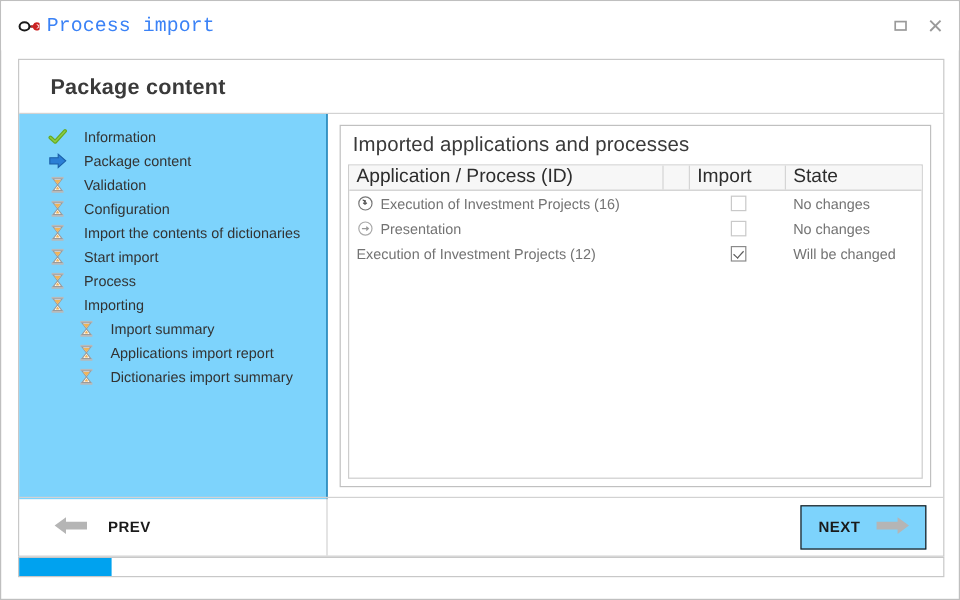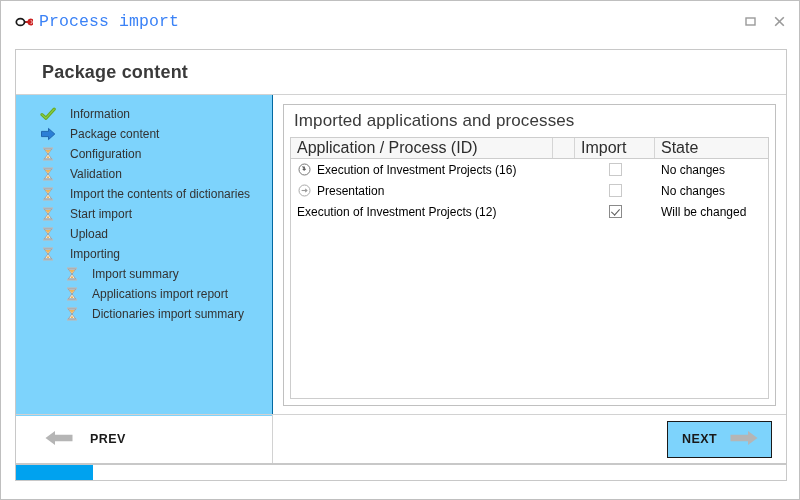--- a/index.html
+++ b/index.html
@@ -188,21 +188,21 @@
     display: flex;
     height: 21px;
     align-items: center;
   }
   .td {
     box-sizing: border-box;
     display: flex;
     align-items: center;
     height: 100%;
     font-size: 12px;
-    color: #000000;
+    color: #737373;
     white-space: nowrap;
     overflow: hidden;
   }
   .td.col-name { padding-left: 6px; }
   .td.col-import { justify-content: center; }
   .td.col-state { padding-left: 6px; }
 
   .twisty {
     width: 14px; height: 14px;
     flex: 0 0 14px;
@@ -357,46 +357,46 @@
         <div class="step">
           <span class="step-icon">
             <svg width="16" height="16" viewBox="0 0 16 16">
               <rect x="3" y="1.4" width="10" height="1.8" fill="#b9b9b9"></rect>
               <rect x="3" y="12.8" width="10" height="1.8" fill="#b9b9b9"></rect>
               <path d="M4.4 3.2 h7.2 L8 8 L11.6 12.8 H4.4 L8 8 Z" fill="#ffffff" stroke="#9a9a9a" stroke-width="0.9"></path>
               <path d="M5.3 4.1 h5.4 L8 7.3 Z" fill="#f0b458"></path>
               <path d="M6.4 11.9 h3.2 L8 9.4 Z" fill="#f0b458"></path>
             </svg>
           </span>
+          <span class="step-label">Validation</span>
+        </div>
+
+        <div class="step">
+          <span class="step-icon">
+            <svg width="16" height="16" viewBox="0 0 16 16">
+              <rect x="3" y="1.4" width="10" height="1.8" fill="#b9b9b9"></rect>
+              <rect x="3" y="12.8" width="10" height="1.8" fill="#b9b9b9"></rect>
+              <path d="M4.4 3.2 h7.2 L8 8 L11.6 12.8 H4.4 L8 8 Z" fill="#ffffff" stroke="#9a9a9a" stroke-width="0.9"></path>
+              <path d="M5.3 4.1 h5.4 L8 7.3 Z" fill="#f0b458"></path>
+              <path d="M6.4 11.9 h3.2 L8 9.4 Z" fill="#f0b458"></path>
+            </svg>
+          </span>
           <span class="step-label">Configuration</span>
         </div>
 
         <div class="step">
           <span class="step-icon">
             <svg width="16" height="16" viewBox="0 0 16 16">
               <rect x="3" y="1.4" width="10" height="1.8" fill="#b9b9b9"></rect>
               <rect x="3" y="12.8" width="10" height="1.8" fill="#b9b9b9"></rect>
               <path d="M4.4 3.2 h7.2 L8 8 L11.6 12.8 H4.4 L8 8 Z" fill="#ffffff" stroke="#9a9a9a" stroke-width="0.9"></path>
               <path d="M5.3 4.1 h5.4 L8 7.3 Z" fill="#f0b458"></path>
               <path d="M6.4 11.9 h3.2 L8 9.4 Z" fill="#f0b458"></path>
             </svg>
           </span>
-          <span class="step-label">Validation</span>
-        </div>
-
-        <div class="step">
-          <span class="step-icon">
-            <svg width="16" height="16" viewBox="0 0 16 16">
-              <rect x="3" y="1.4" width="10" height="1.8" fill="#b9b9b9"></rect>
-              <rect x="3" y="12.8" width="10" height="1.8" fill="#b9b9b9"></rect>
-              <path d="M4.4 3.2 h7.2 L8 8 L11.6 12.8 H4.4 L8 8 Z" fill="#ffffff" stroke="#9a9a9a" stroke-width="0.9"></path>
-              <path d="M5.3 4.1 h5.4 L8 7.3 Z" fill="#f0b458"></path>
-              <path d="M6.4 11.9 h3.2 L8 9.4 Z" fill="#f0b458"></path>
-            </svg>
-          </span>
           <span class="step-label">Import the contents of dictionaries</span>
         </div>
 
         <div class="step">
           <span class="step-icon">
             <svg width="16" height="16" viewBox="0 0 16 16">
               <rect x="3" y="1.4" width="10" height="1.8" fill="#b9b9b9"></rect>
               <rect x="3" y="12.8" width="10" height="1.8" fill="#b9b9b9"></rect>
               <path d="M4.4 3.2 h7.2 L8 8 L11.6 12.8 H4.4 L8 8 Z" fill="#ffffff" stroke="#9a9a9a" stroke-width="0.9"></path>
               <path d="M5.3 4.1 h5.4 L8 7.3 Z" fill="#f0b458"></path>
@@ -409,21 +409,21 @@
         <div class="step">
           <span class="step-icon">
             <svg width="16" height="16" viewBox="0 0 16 16">
               <rect x="3" y="1.4" width="10" height="1.8" fill="#b9b9b9"></rect>
               <rect x="3" y="12.8" width="10" height="1.8" fill="#b9b9b9"></rect>
               <path d="M4.4 3.2 h7.2 L8 8 L11.6 12.8 H4.4 L8 8 Z" fill="#ffffff" stroke="#9a9a9a" stroke-width="0.9"></path>
               <path d="M5.3 4.1 h5.4 L8 7.3 Z" fill="#f0b458"></path>
               <path d="M6.4 11.9 h3.2 L8 9.4 Z" fill="#f0b458"></path>
             </svg>
           </span>
-          <span class="step-label">Upload</span>
+          <span class="step-label">Process</span>
         </div>
 
         <div class="step">
           <span class="step-icon">
             <svg width="16" height="16" viewBox="0 0 16 16">
               <rect x="3" y="1.4" width="10" height="1.8" fill="#b9b9b9"></rect>
               <rect x="3" y="12.8" width="10" height="1.8" fill="#b9b9b9"></rect>
               <path d="M4.4 3.2 h7.2 L8 8 L11.6 12.8 H4.4 L8 8 Z" fill="#ffffff" stroke="#9a9a9a" stroke-width="0.9"></path>
               <path d="M5.3 4.1 h5.4 L8 7.3 Z" fill="#f0b458"></path>
               <path d="M6.4 11.9 h3.2 L8 9.4 Z" fill="#f0b458"></path>

